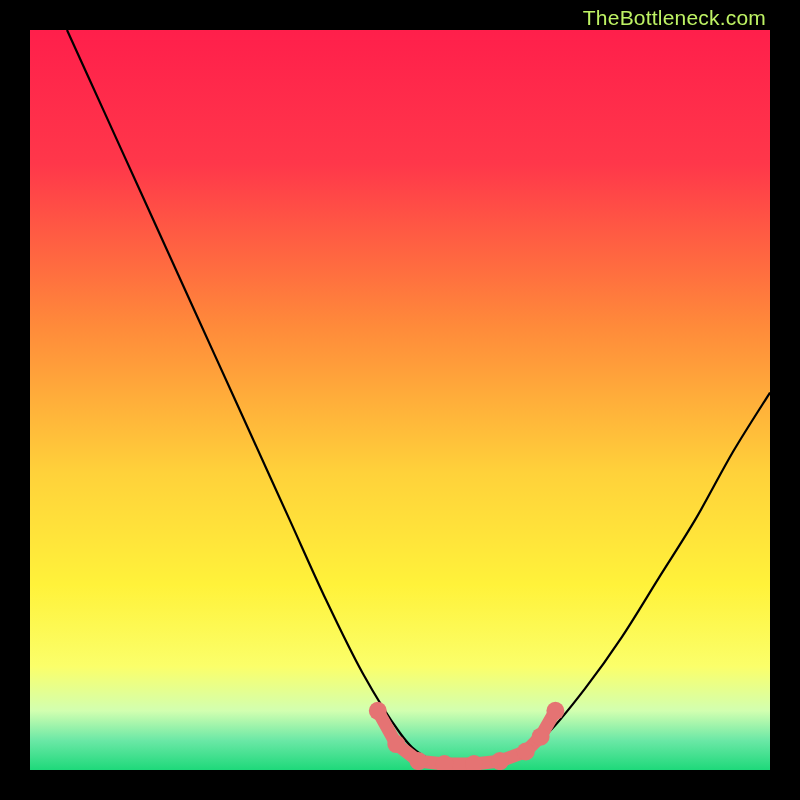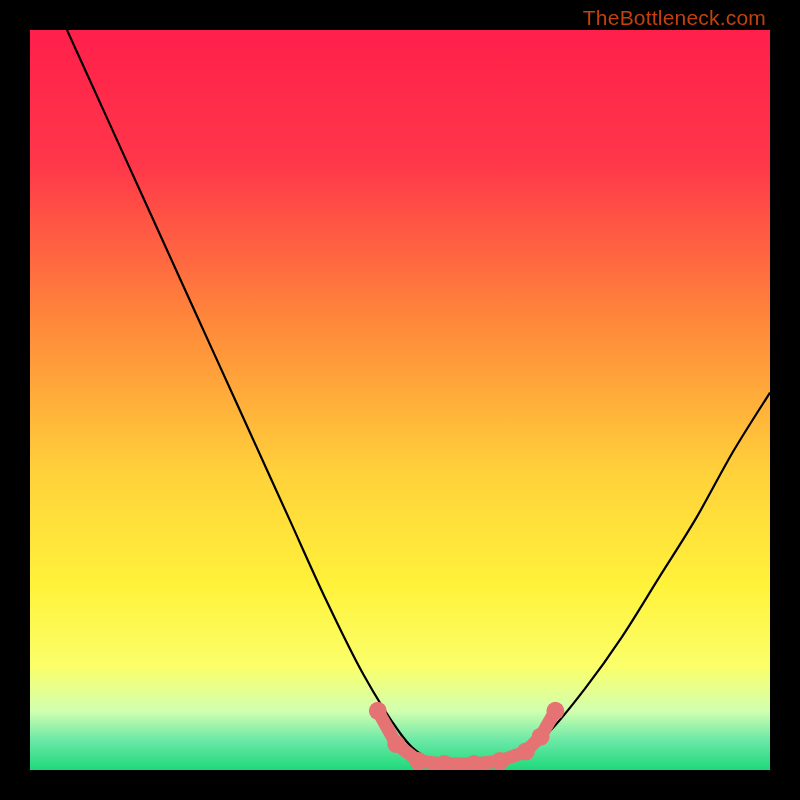--- a/index.html
+++ b/index.html
@@ -40,21 +40,21 @@
     top: 0;
     width: 100%;
     height: 100%;
   }
   .watermark {
     position: absolute;
     top: 6px;
     right: 34px;
     font-size: 21px;
     font-weight: 500;
-    color: #c2410c;
+    color: #bef264;
     letter-spacing: 0.2px;
   }
 </style>
 </head>
 <body>
 
 <div class="frame">
 
   <div class="watermark">TheBottleneck.com</div>
 

